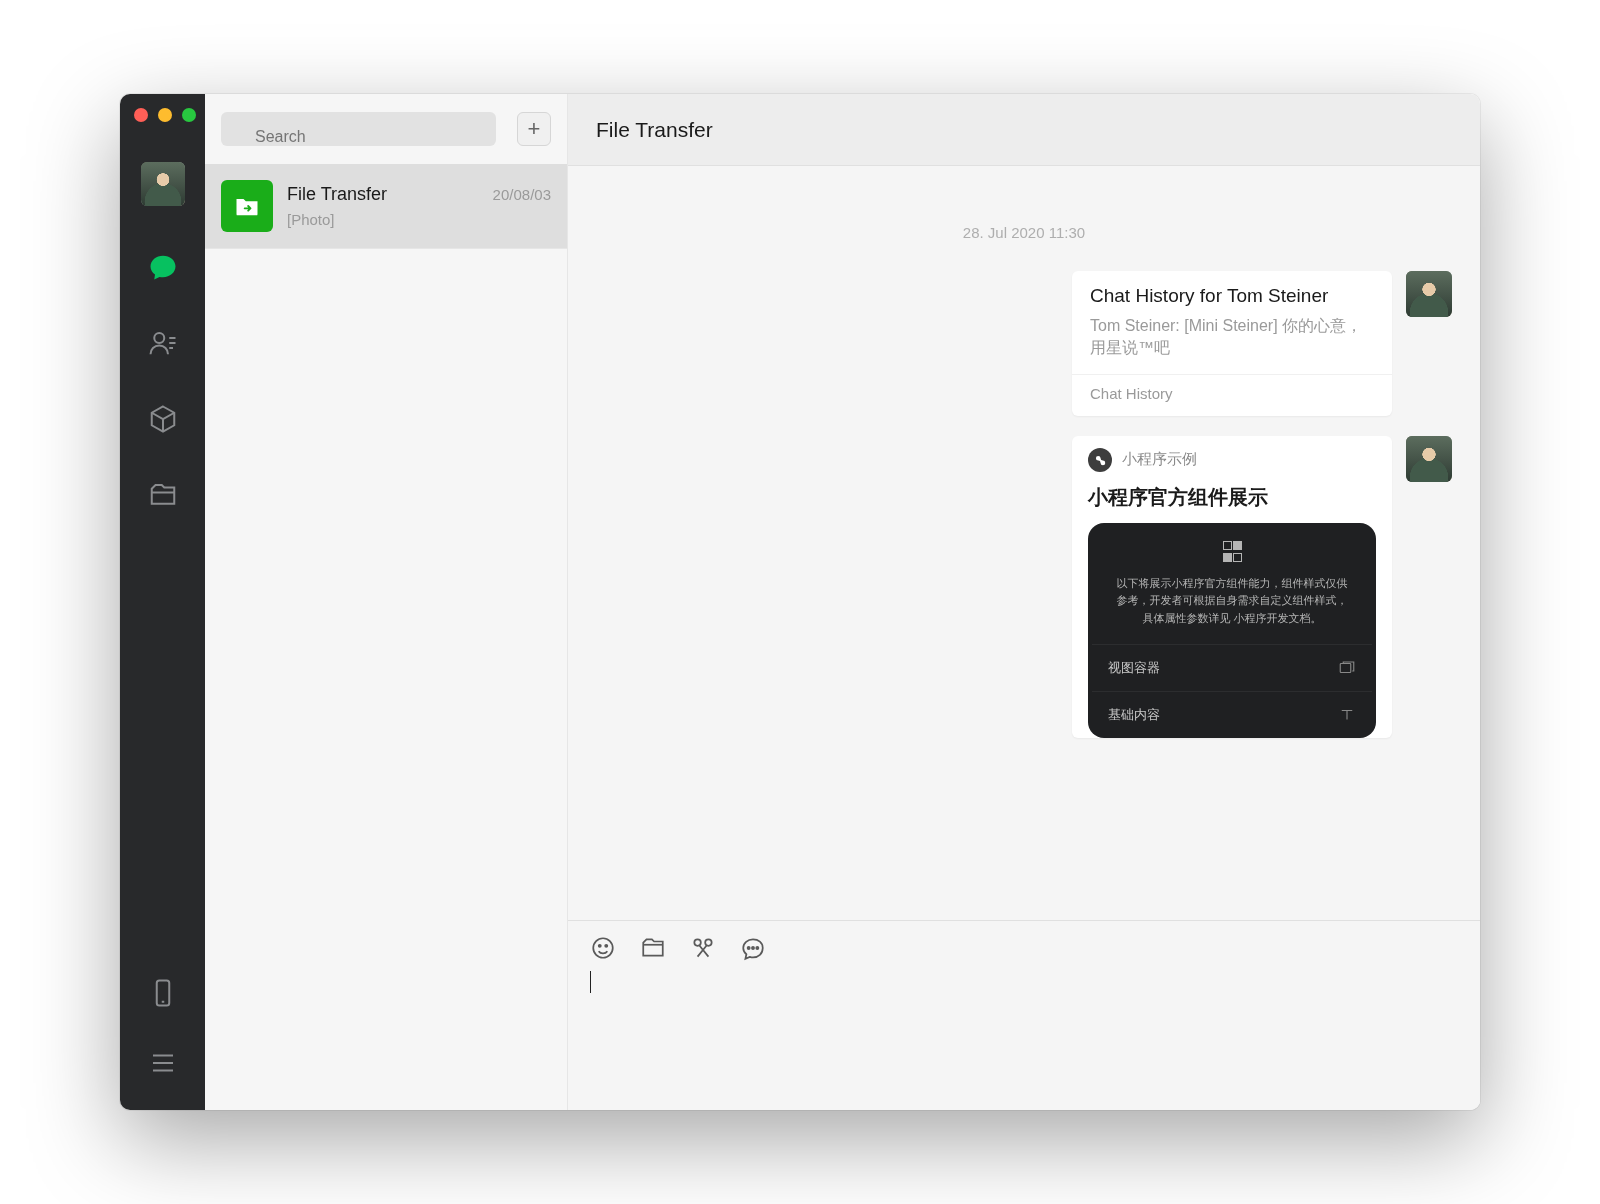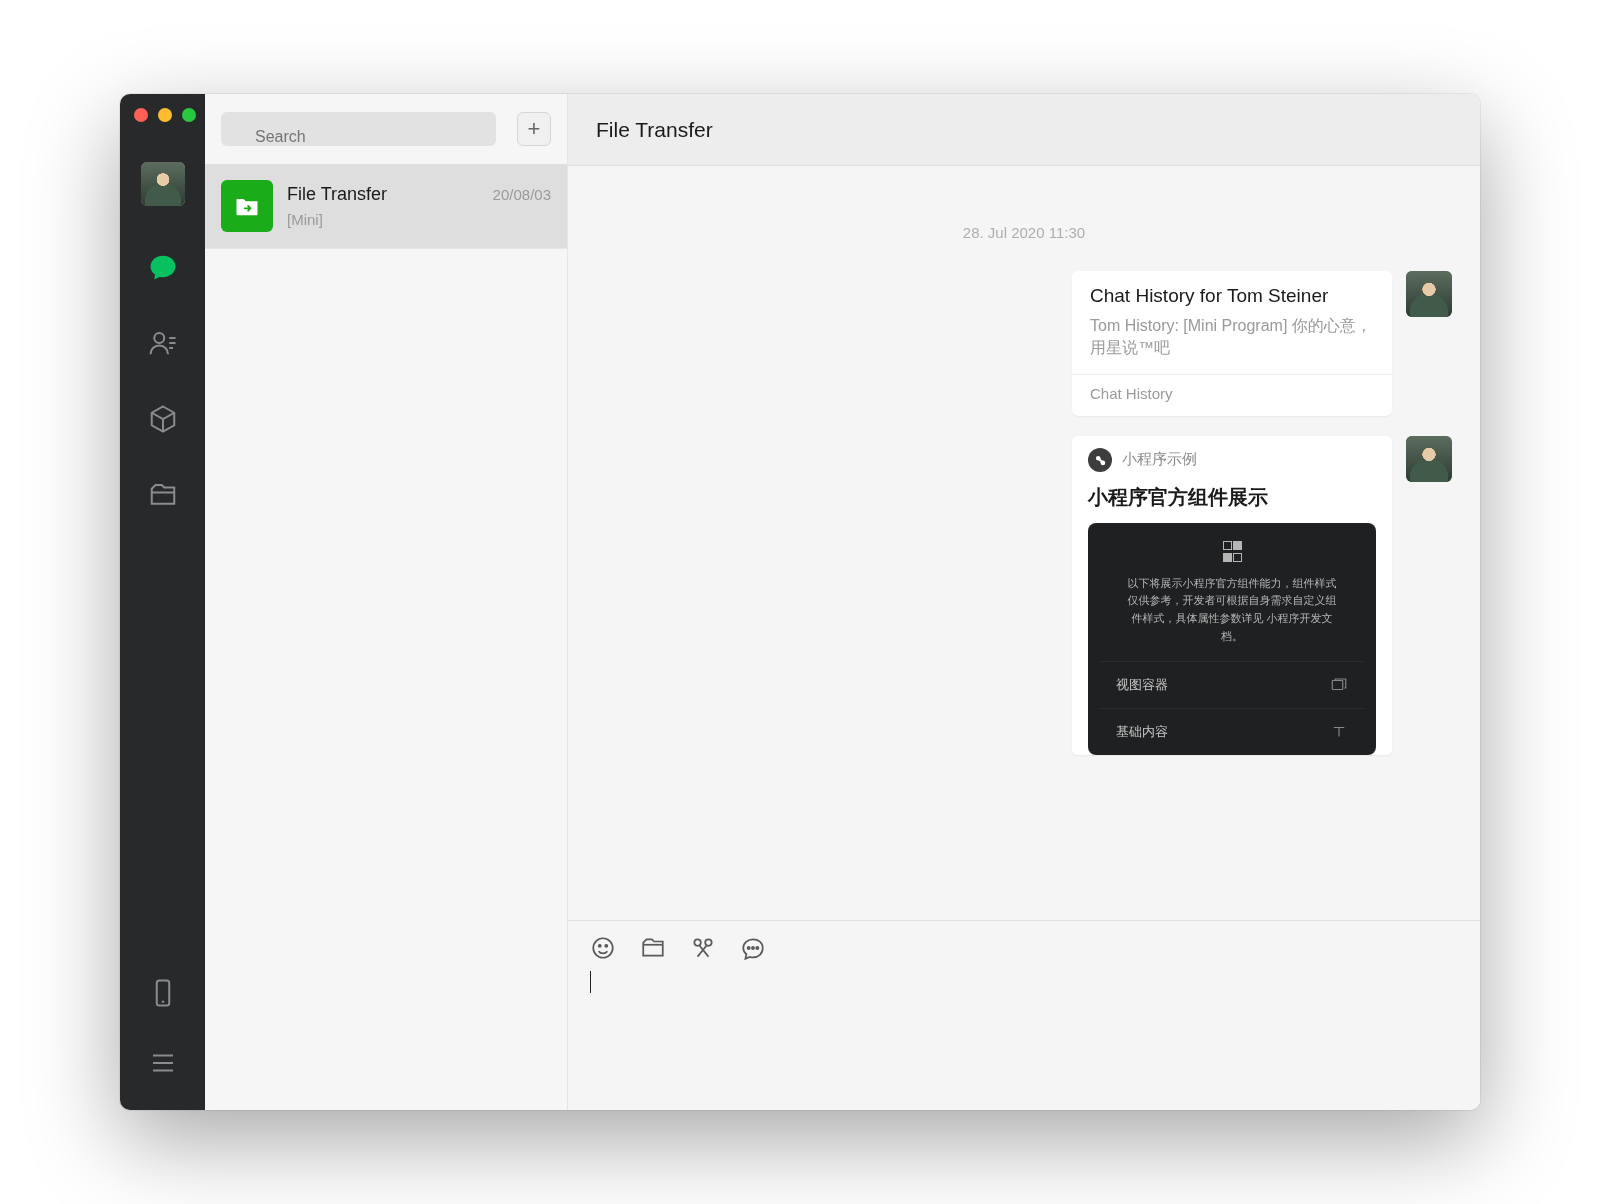--- a/index.html
+++ b/index.html
@@ -105,21 +105,21 @@
   .bubble .footer{ font-size:15px; color:#9a9a9a;}
 
   
   .mini-card { background:#fff; border-radius:6px; width: 320px; overflow:hidden;
     box-shadow: 0 1px 2px rgba(0,0,0,0.05);}
   .mc-head{display:flex; align-items:center; gap:10px; padding: 12px 16px;}
   .mc-logo{width:24px; height:24px; border-radius:50%; background:#3d3d3d; display:flex;align-items:center;justify-content:center;}
   .mc-logo svg{width:14px;height:14px;fill:#fff;}
   .mc-appname{font-size:15px; color:#888;}
   .mc-title{font-size:20px; font-weight:600; padding:0 16px 12px; color:#1a1a1a;}
-  .mc-preview{background:#1f2022; margin:0 16px 0; border-radius:8px; padding: 18px 12px 0; color:#b5b5b5; font-size:11px; text-align:center;}
+  .mc-preview{background:#1f2022; margin:0 16px 0; border-radius:16px; padding: 18px 4px 0; color:#b5b5b5; font-size:11px; text-align:center;}
   .mc-grid-ico{width:22px; height:22px; margin:0 auto 12px; }
   .mc-grid-ico span{display:inline-block;width:9px;height:9px;border:1.5px solid #b5b5b5;margin:0.5px;}
   .mc-grid-ico span:nth-child(2),.mc-grid-ico span:nth-child(3),.mc-grid-ico span:nth-child(4){background:#b5b5b5;}
   .mc-desc{padding:0 24px 16px; line-height:1.6;}
   .mc-row{display:flex;justify-content:space-between;align-items:center;padding:14px 16px;border-top:1px solid rgba(255,255,255,0.06);color:#c9c9c9;font-size:13px;text-align:left;}
   .mc-row svg{width:18px;height:18px;stroke:#888;fill:none;stroke-width:1.5;}
   .mc-footer{padding: 12px 16px; font-size:15px; color:#9a9a9a;}
 
   
   .composer{ border-top:1px solid #e0e0e0; padding: 14px 22px; height: 190px; background:#f5f5f5;}
@@ -204,37 +204,37 @@
         <svg viewBox="0 0 24 24">
             <path d="M3 6h6l2 2h10v11a1 1 0 0 1-1 1H4a1 1 0 0 1-1-1V6z"></path>
             <path d="M10 14h5m0 0-2-2m2 2-2 2" stroke="#1aad19" stroke-width="1.6" fill="none" stroke-linecap="round" stroke-linejoin="round"></path>
           </svg>
       </div>
       <div class="conv-text">
         <div class="conv-title-row">
           <span class="conv-title">File Transfer</span>
           <span class="conv-time">20/08/03</span>
         </div>
-        <span class="conv-sub">[Mini]</span>
+        <span class="conv-sub">[Photo]</span>
       </div>
     </div>
   </div>
 
   <div class="chat-col">
     <div class="chat-header">
       <span>File Transfer</span>
     </div>
 
     <div class="chat-body">
       <div class="date-sep">28. Jul 2020 11:30</div>
 
       <div class="msg-row">
         <div class="bubble">
           <div class="title">Chat History for Tom Steiner</div>
-          <div class="body">Tom History: [Mini Program] 你的心意，用星说™吧</div>
+          <div class="body">Tom Steiner: [Mini Steiner] 你的心意，用星说™吧</div>
           <div class="divider"></div>
           <div class="footer">Chat History</div>
         </div>
         <div class="avatar-sm msg-avatar">
             <div class="cap"></div>
           </div>
       </div>
 
       <div class="msg-row">
         <div class="mini-card">

